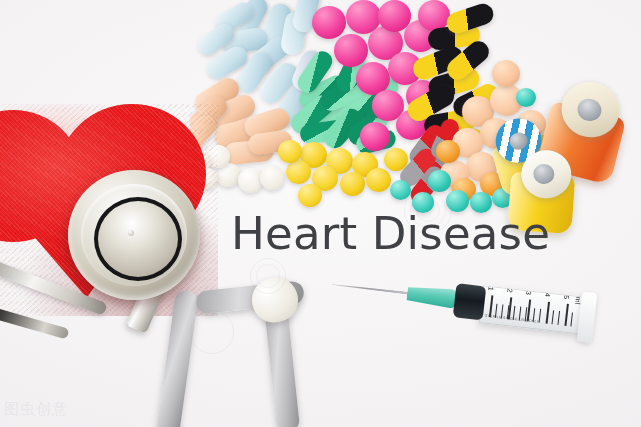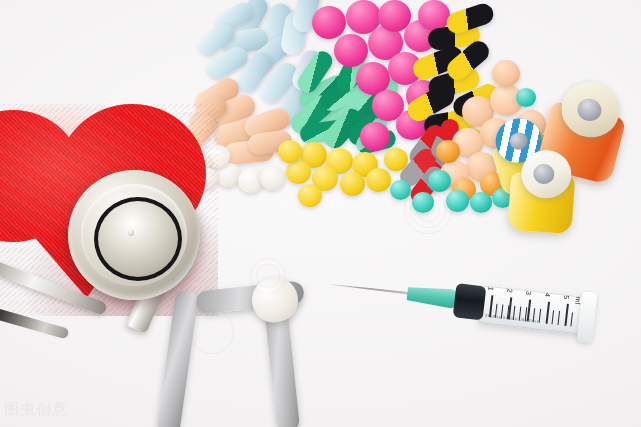--- a/index.html
+++ b/index.html
@@ -298,14 +298,15 @@
   </div>
 
   <div class="wm-ring" id="wm-ring-big"></div>
   <div class="wm-ring" id="wm-ring-big2"></div>
   <div class="wm-ring" id="wm-ring-big3"></div>
   <div class="wm-ring" id="wm-ring-c"></div>
   <div class="wm-ring" id="wm-ring-c2"></div>
   <div class="wm-ring" id="wm-ring-h"></div>
   <div class="layer" id="wm-cn">图虫创意</div>
 
+  <div class="layer" id="title">Heart Disease</div>
 
 </div>
 
 </body></html>

